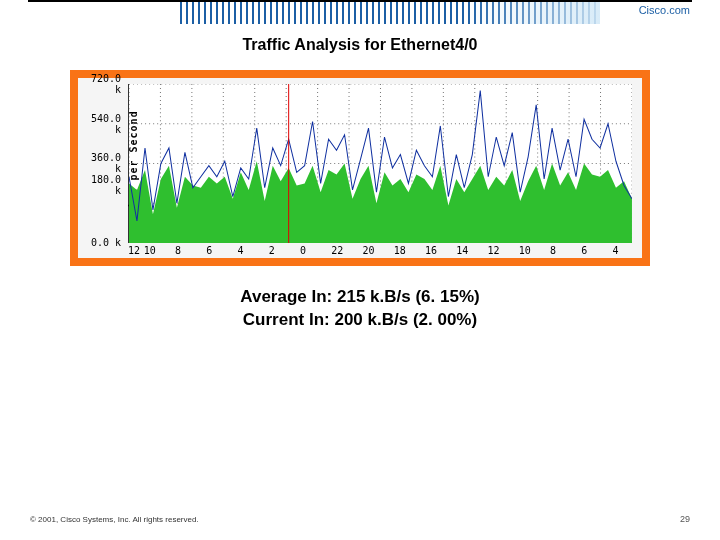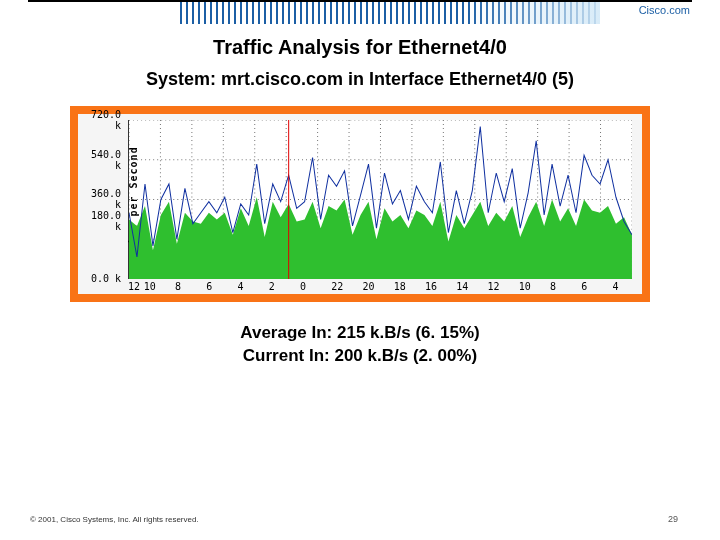--- a/index.html
+++ b/index.html
@@ -5,52 +5,51 @@
   html,body{margin:0;padding:0;width:720px;height:540px;font-family:Arial,Helvetica,sans-serif;background:#fff;color:#000}
   .slide{position:relative;width:720px;height:540px}
   .title{font-size:26px;font-weight:bold;padding:14px 0 4px 28px}
   .rule{height:2px;background:#000;margin:0 28px 0 28px}
   .brandbar{position:relative;height:28px;margin:0 0 0 0}
   .stripes{position:absolute;left:180px;right:120px;top:0;height:22px;
     background:repeating-linear-gradient(90deg,#1c5fa5 0 2px,#fff 2px 6px)}
   .stripes::before{content:"";position:absolute;right:0;top:0;bottom:0;width:135px;
     background:linear-gradient(90deg,rgba(255,255,255,0) 0,rgba(212,233,247,.9) 100%)}
   .brand{position:absolute;right:30px;top:2px;font-size:11px;color:#1c5fa5}
-  .subtitle{font-size:20px;font-weight:bold;text-align:center;margin-top:6px}
+  .subtitle{font-size:16px;font-weight:bold;text-align:center;margin-top:6px}
   .system{font-size:18px;font-weight:bold;text-align:center;margin-top:10px}
 
   .chart-frame{margin:16px 70px 0 70px;border:8px solid #f97316;background:#f5f5f5;padding:6px 6px 2px 6px}
   .chart{position:relative;height:158px;margin-left:44px;margin-right:4px;background:#fff;border:1px solid #333;border-top:none;border-right:none}
   .ylabel{position:absolute;left:-48px;top:50%;transform:translateY(-50%) rotate(-90deg);transform-origin:center;font:bold 10px monospace;white-space:nowrap;letter-spacing:1px}
   .plot{position:absolute;left:0;right:0;top:0;bottom:0}
   .grid line{stroke:#777;stroke-width:1;stroke-dasharray:1 3}
   .area{fill:#2fbf2f}
   .line{fill:none;stroke:#1030a0;stroke-width:1}
   .now{stroke:#e00000;stroke-width:1}
   .yticks{position:absolute;left:-48px;top:0;bottom:0;width:44px;font:10px monospace;color:#000;text-align:right}
   .yticks span{position:absolute;right:4px;transform:translateY(-50%)}
   .xticks{font:10px monospace;color:#000;text-align:left;margin-left:44px;padding-top:2px;white-space:nowrap}
   .xticks span{display:inline-block;text-align:left}
 
   .stats{text-align:center;font-size:17px;font-weight:bold;margin-top:20px;line-height:1.35}
-  .footer{position:absolute;bottom:16px;left:30px;right:42px;font-size:8px;color:#333}
+  .footer{position:absolute;bottom:16px;left:30px;right:30px;font-size:8px;color:#333}
   .pagenum{position:absolute;right:0;bottom:0;font-size:9px;color:#555}
 </style>
 </head>
 <body>
 
 <div class="slide">
   <div class="rule"></div>
   <div class="brandbar">
     <div class="stripes"></div>
     <div class="brand">Cisco.com</div>
   </div>
 
   <div class="subtitle">Traffic Analysis for Ethernet4/0</div>
-  <div class="system">System: mrt.cisco.com in Interface Ethernet4/0 (5)</div>
 
   <div class="chart-frame">
     <div class="chart">
       <div class="ylabel">Bits per Second</div>
       <div class="yticks" id="yticks">
           <span style="top: 0px;">720.0 k</span>
           <span style="top: 39.5px;">540.0 k</span>
           <span style="top: 79px;">360.0 k</span>
           <span style="top: 101px;">180.0 k</span>
           <span style="top: 158px;">0.0 k</span>

